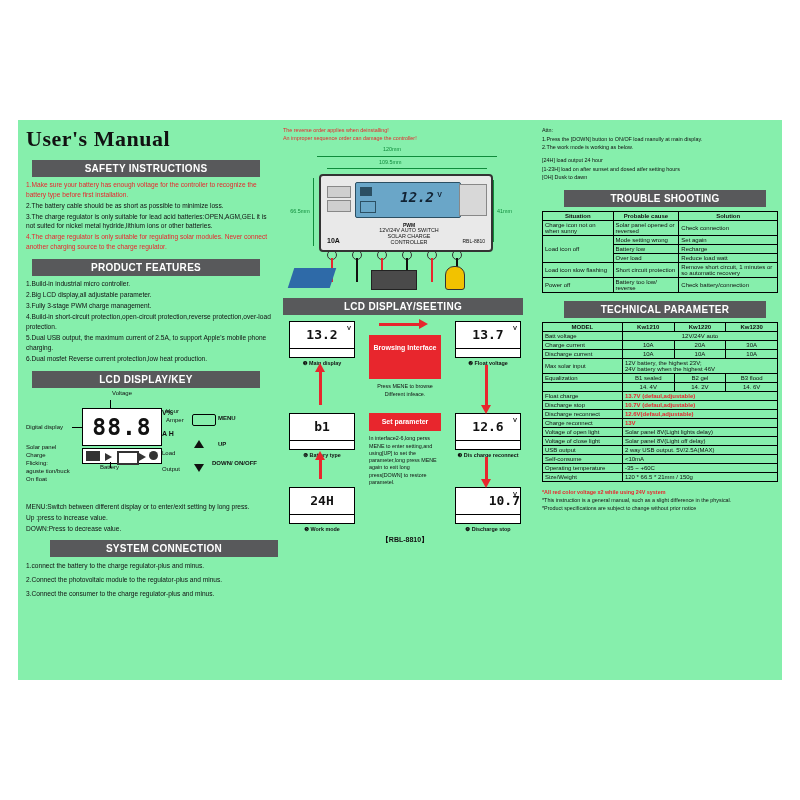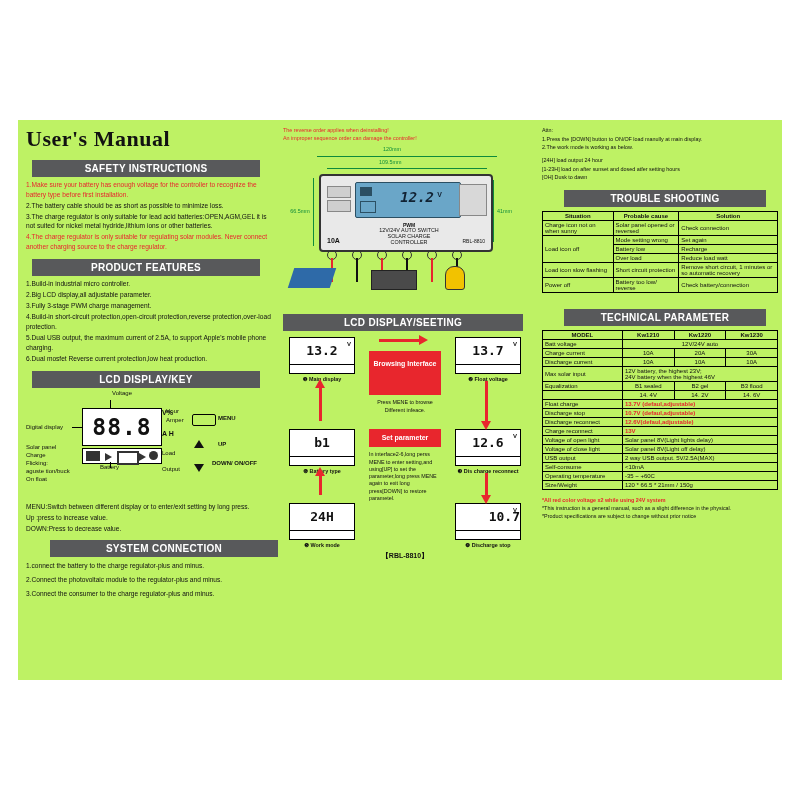--- a/index.html
+++ b/index.html
@@ -1,18 +1,18 @@
 <!DOCTYPE html>
 <html><head>
 <meta charset="utf-8">
 <style>
   html,body{margin:0;padding:0;background:#ffffff;}
   body{width:800px;height:800px;font-family:"Liberation Sans",sans-serif;color:#111;}
   .page{position:relative;width:800px;height:800px;background:#fff;}
-  .sheet{position:absolute;left:18px;top:120px;width:764px;height:560px;background:#bef264;}
+  .sheet{position:absolute;left:18px;top:120px;width:764px;height:560px;background:#86efac;}
   .col{position:absolute;}
   
   .bar{background:#58595b;color:#fff;text-align:center;font-size:10px;font-weight:bold;padding:3px 0;letter-spacing:.3px;}
   .title{font-family:"Liberation Serif",serif;font-weight:bold;font-size:22px;letter-spacing:.5px;}
   .list{font-size:6.6px;line-height:1.45;margin:3px 0 0 0;padding:0;}
   .list div{margin-bottom:1.5px;}
   .red{color:#e8262d;}
   .green{color:#0f8b3b;}
   .xtiny{font-size:5.4px;}
   
@@ -168,21 +168,21 @@
       <div style="position:absolute;left:98px;top:112px;width:2px;height:24px;background:#e8262d;"></div>
       <div style="position:absolute;left:123px;top:112px;width:2px;height:24px;background:#111;"></div>
       <div style="position:absolute;left:148px;top:112px;width:2px;height:24px;background:#e8262d;"></div>
       <div style="position:absolute;left:173px;top:112px;width:2px;height:24px;background:#111;"></div>
 
       <div style="position:absolute;left:8px;top:122px;width:42px;height:20px;background:#2e6aa8;transform:skewX(-18deg);"></div>
       <div style="position:absolute;left:88px;top:124px;width:44px;height:18px;background:#4a4a4a;border:1px solid #222;"></div>
       <div style="position:absolute;left:162px;top:120px;width:18px;height:22px;border-radius:9px 9px 3px 3px;background:#f2c200;border:1px solid #333;"></div>
     </div>
 
-    <div class="bar" style="margin-top:28px;width:240px;">LCD DISPLAY/SEETING</div>
+    <div class="bar" style="margin-top:12px;width:240px;">LCD DISPLAY/SEETING</div>
 
     <div style="position:relative;width:250px;height:238px;margin-top:6px;">
 
       <div style="position:absolute;left:6px;top:0;width:66px;">
         <div class="lcdbox" style="height:26px;position:relative;">
           <div class="seg" style="font-size:13px;text-align:center;line-height:26px;">13.2</div>
           <div style="position:absolute;right:3px;top:3px;font-size:6px;font-weight:bold;">V</div>
         </div>
         <div style="height:8px;border:1px solid #000;border-top:0;background:#fff;"></div>
         <div class="ctr xtiny" style="margin-top:2px;font-weight:bold;">
@@ -323,21 +323,21 @@
         <td>Remove short circuit, 1 minutes or so automatic recovery</td>
       </tr>
       <tr>
         <td>Power off</td>
         <td>Battery too low/ reverse</td>
         <td>Check battery/connection</td>
       </tr>
     </tbody>
         </table>
 
-    <div class="bar" style="margin-top:16px;width:202px;margin-left:22px;">TECHNICAL PARAMETER</div>
+    <div class="bar" style="margin-top:8px;width:202px;margin-left:22px;">TECHNICAL PARAMETER</div>
 
     <table class="ts" style="margin-top:4px;">
       <tbody>
             <tr>
         <th style="width:34%;">MODEL</th>
         <th style="width:22%;">Kw1210</th>
         <th style="width:22%;">Kw1220</th>
         <th style="width:22%;">Kw1230</th>
       </tr>
       <tr>

